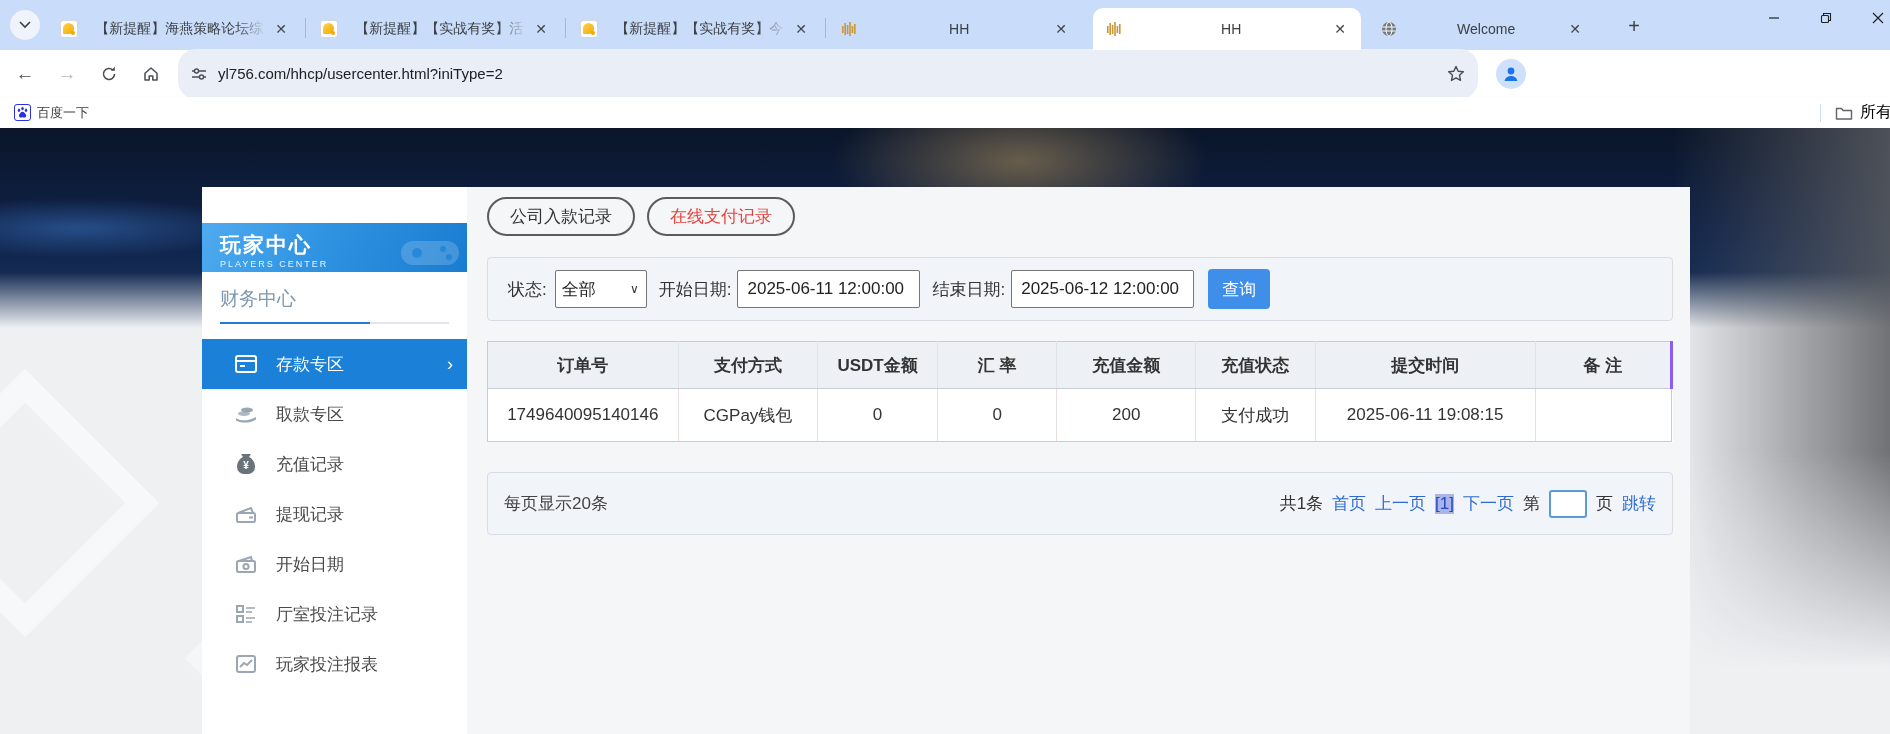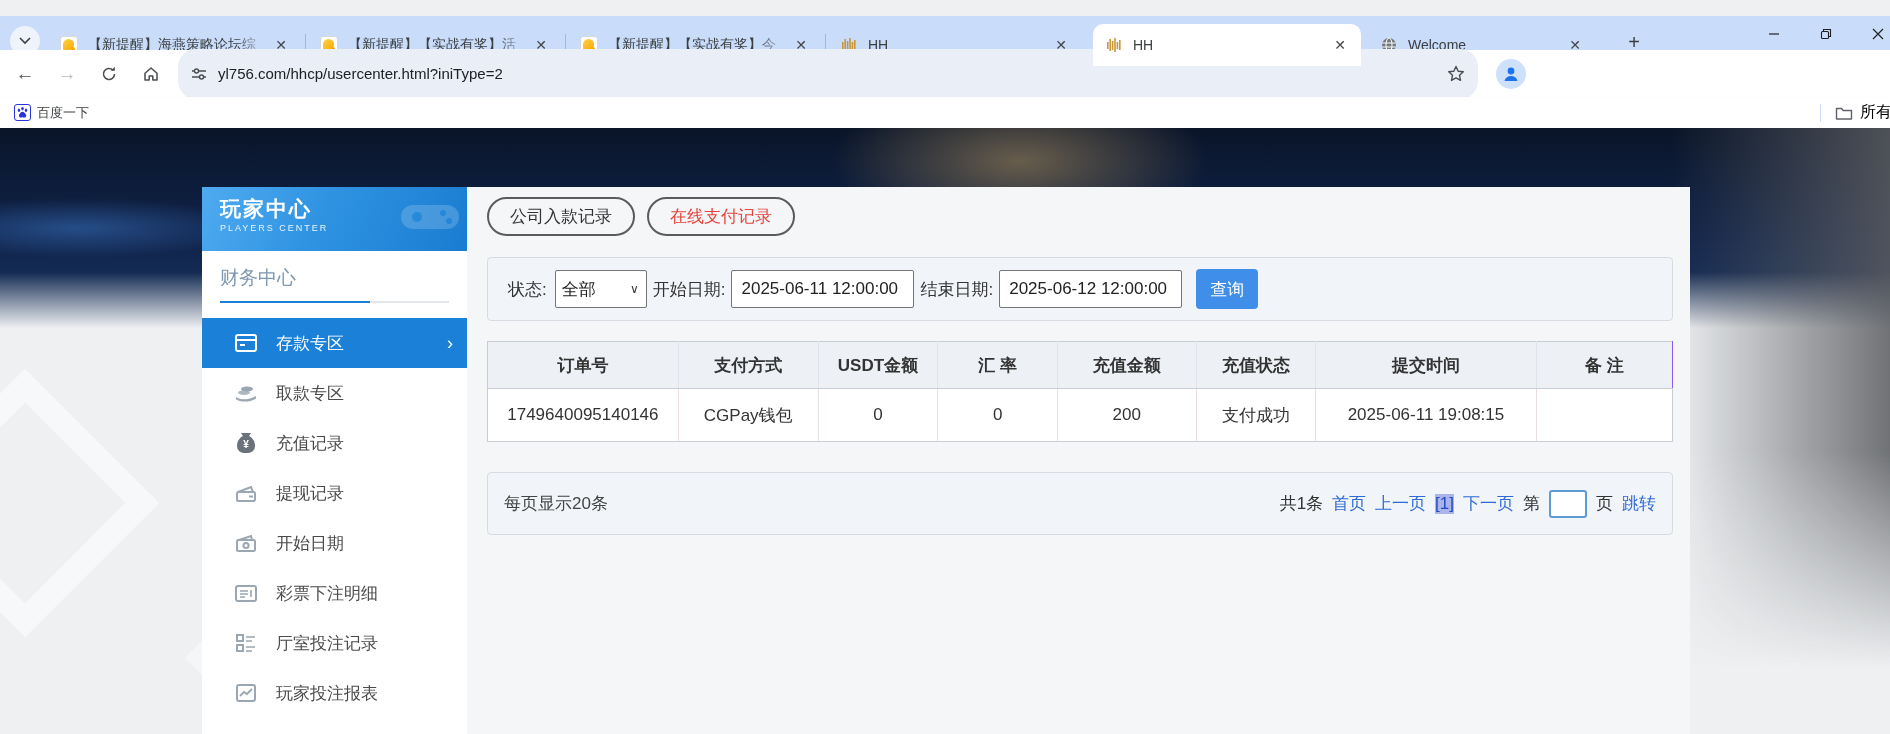--- a/index.html
+++ b/index.html
@@ -1,20 +1,20 @@
 <!DOCTYPE html>
 <html><head>
 <meta charset="utf-8">
 <style>
   * { margin:0; padding:0; box-sizing:border-box; }
   html,body { width:1890px; height:734px; overflow:hidden; font-family:"Liberation Sans", sans-serif; }
   body { background:#eef0f2; position:relative; }
 
   
-  .tabstrip { position:absolute; left:0; top:16px; width:1890px; height:50px; background:#c9dcf9; display:flex; align-items:flex-end; }
+  .tabstrip { position:absolute; left:0; top:0; width:1890px; height:50px; background:#c9dcf9; display:flex; align-items:flex-end;text-align:center; }
   .tab-search { position:absolute; left:10px; top:10px; width:30px; height:30px; border-radius:50%; background:#eef3fc; display:flex; align-items:center; justify-content:center; color:#3c4043; font-size:13px; cursor:pointer; }
   .tab { position:absolute; top:8px; height:42px; display:flex; align-items:center; padding:0 10px 0 12px; font-size:14px; color:#3c4043; }
   .tab .title { flex:1; white-space:nowrap; overflow:hidden; -webkit-mask-image:linear-gradient(90deg,#000 82%,transparent 98%); mask-image:linear-gradient(90deg,#000 82%,transparent 98%); margin-left:10px; }
   .tab .close { font-size:14px; color:#44474a; padding:2px 5px; cursor:pointer; }
   .tab.active { background:#fff; border-radius:10px 10px 0 0; height:42px; z-index:2; }
   .tab-sep { position:absolute; top:18px; width:1px; height:20px; background:#9fb8dc; }
   .newtab-btn { position:absolute; left:1620px; top:12px; width:28px; height:28px; font-size:20px; color:#3c4043; display:flex; align-items:center; justify-content:center; cursor:pointer; }
   .win-controls { position:absolute; right:-14px; top:0; height:36px; display:flex; }
   .win-btn { width:52px; height:36px; display:flex; align-items:center; justify-content:center; color:#202124; cursor:pointer; }
 
@@ -42,21 +42,21 @@
     background:linear-gradient(180deg,#0a1529 0%,#10234a 55%,#132a52 72%,rgba(25,45,85,0) 100%); }
   .band-streak { position:absolute; left:0; top:70px; width:260px; height:60px; background:radial-gradient(ellipse at 30% 50%,rgba(60,120,200,.5),transparent 70%); }
   .band-brown { position:absolute; left:830px; top:0; width:380px; height:110px; background:radial-gradient(ellipse at 50% 30%,rgba(120,105,80,.85),transparent 70%); }
   .right-grad { position:absolute; right:0; top:0; width:220px; height:540px; background:linear-gradient(90deg,rgba(90,92,96,0),rgba(90,92,96,.85)); -webkit-mask-image:linear-gradient(180deg,#000 60%,transparent); mask-image:linear-gradient(180deg,#000 60%,transparent); }
   .deco { position:absolute; border:24px solid rgba(255,255,255,.55); transform:rotate(45deg); }
 
   
   .main { position:absolute; left:202px; top:59px; width:1488px; height:547px; display:flex; }
 
   .sidebar { width:265px; background:#fff; flex:0 0 265px; }
-  .sb-banner { height:64px; background:linear-gradient(115deg,#4fabf0 0%,#2f93e2 45%,#1a7cd0 100%); position:relative; padding:8px 0 0 18px; overflow:hidden; }
+  .sb-banner { height:49px; background:linear-gradient(115deg,#4fabf0 0%,#2f93e2 45%,#1a7cd0 100%); position:relative; padding:8px 0 0 18px; overflow:hidden;margin-top:36px; }
   .sb-banner .cn { color:#fff; font-size:21px; font-weight:bold; letter-spacing:2px; }
   .sb-banner .en { color:#e8f4ff; font-size:9px; letter-spacing:2px; }
   .sb-pad { position:absolute; right:8px; top:10px; opacity:.35; }
   .sb-section { padding:14px 0 0 18px; font-size:19px; color:#7e98b0; }
   .sb-underline { margin:10px 0 0 18px; width:229px; height:2px; background:#e3e6ea; position:relative; }
   .sb-underline::before { content:""; position:absolute; left:0; top:0; width:150px; height:2px; background:#1e7fd8; }
   .sb-menu { margin-top:15px; }
   .sb-item { height:50px; display:flex; align-items:center; padding-left:32px; font-size:17px; color:#4a4a4a; cursor:pointer; position:relative; }
   .sb-item .ico { width:24px; height:22px; margin-right:18px; display:flex; align-items:center; justify-content:center; }
   .sb-item.active { background:#1b80d8; color:#fff; }
@@ -65,28 +65,28 @@
   .content { flex:1; background:#f5f6f8; padding:10px 17px 0 20px; }
 
   .pill-row { display:flex; gap:12px; }
   .pill { height:39px; padding:8px 21px; border:2px solid #5b5b5b; border-radius:20px; background:transparent; font-size:17px; color:#333; display:flex; align-items:center; cursor:pointer; }
   .pill.red { color:#e6443e; }
 
   .filter-panel { margin-top:21px; height:64px; background:#f1f4f8; border:1px solid #d8dce2; border-radius:4px; display:flex; align-items:center; padding:0 20px; font-size:17px; color:#333; }
   .sel-wrap { position:relative; margin-left:8px; }
   .sel { width:92px; height:38px; border:1px solid #767676; border-radius:2px; background:#fff; font-size:17px; color:#222; padding:0 6px; display:flex; align-items:center; cursor:pointer; }
   .sel .caret { position:absolute; right:8px; top:12px; font-size:12px; color:#333; }
-  .flabel { margin-left:6px; }
+  .flabel { margin-left:12px; }
   .finput { margin-left:6px; height:38px; border:1px solid #767676; border-radius:2px; background:#fff; font-size:17px; color:#222; padding:0 9px; font-family:"Liberation Sans",sans-serif; }
   .btn-query { margin-left:14px; width:62px; height:40px; background:#3f8fea; border:none; border-radius:4px; color:#fff; font-size:17px; cursor:pointer; font-family:"Liberation Sans",sans-serif; }
 
   .data-table { margin-top:20px; width:100%; border-collapse:collapse; background:#fff; font-size:17px; }
   .data-table th { background:#edf0f5; border:1px solid #c8ccd4; border-left:1px solid #dfe3ea; border-right:1px solid #dfe3ea; height:47px; font-weight:bold; color:#333; }
   .data-table th:first-child { border-left:1px solid #c8ccd4; }
-  .data-table th:last-child { border-right:1px solid #8b5cf6; }
+  .data-table th:last-child { border-right:3px solid #8b5cf6; }
   .data-table td { border:1px solid #ecdede; border-top:1px solid #c8ccd4; border-bottom:1px solid #c8ccd4; height:53px; text-align:center; color:#333; }
   .data-table td:first-child { border-left:1px solid #c8ccd4; }
   .data-table td:last-child { border-right:1px solid #c8ccd4; }
 
   .pager { margin-top:30px; height:63px; background:#f1f4f8; border:1px solid #d8dce2; border-radius:4px; display:flex; align-items:center; padding:0 16px; font-size:17px; color:#444; }
   .pager .right { margin-left:auto; display:flex; align-items:center; gap:9px; color:#333; }
   .pl { color:#2e6bd5; cursor:pointer; }
   .pcur { color:#2348c8; background:#a9b5e8; cursor:pointer; }
   .jump-input { width:38px; height:28px; border:2px solid #5b9bd5; border-radius:3px; background:#fff; }
 
@@ -338,30 +338,20 @@
           <span class="ico">
               <svg width="22" height="19" viewBox="0 0 22 19">
                 <g stroke="#9aa7b2" stroke-width="2" fill="none">
                   <path d="M4 6l12-4 1 4"></path>
                   <rect x="2" y="6" width="18" height="11" rx="1.5"></rect>
                   <circle cx="11" cy="11.5" r="2.6"></circle>
                 </g>
               </svg>
             </span>
           <span>开始日期</span>
-        </div>
-        <div class="sb-item">
-          <span class="ico">
-              <svg width="22" height="17" viewBox="0 0 22 17">
-                <rect x="1" y="1" width="20" height="15" rx="2" stroke="#9aa7b2" stroke-width="2" fill="none"></rect>
-                <path d="M5 6h8M5 9h8M5 12h5" stroke="#9aa7b2" stroke-width="1.6"></path>
-                <path d="M16 5v7" stroke="#9aa7b2" stroke-width="1.6"></path>
-              </svg>
-            </span>
-          <span>彩票下注明细</span>
         </div>
         <div class="sb-item">
           <span class="ico">
               <svg width="20" height="18" viewBox="0 0 20 18">
                 <g stroke="#9aa7b2" stroke-width="2" fill="none">
                   <rect x="1" y="1" width="6" height="6"></rect>
                   <rect x="1" y="11" width="6" height="6"></rect>
                   <path d="M10 3h9M10 7h6M10 13h9M10 17h6" stroke-width="1.6"></path>
                 </g>
               </svg>

